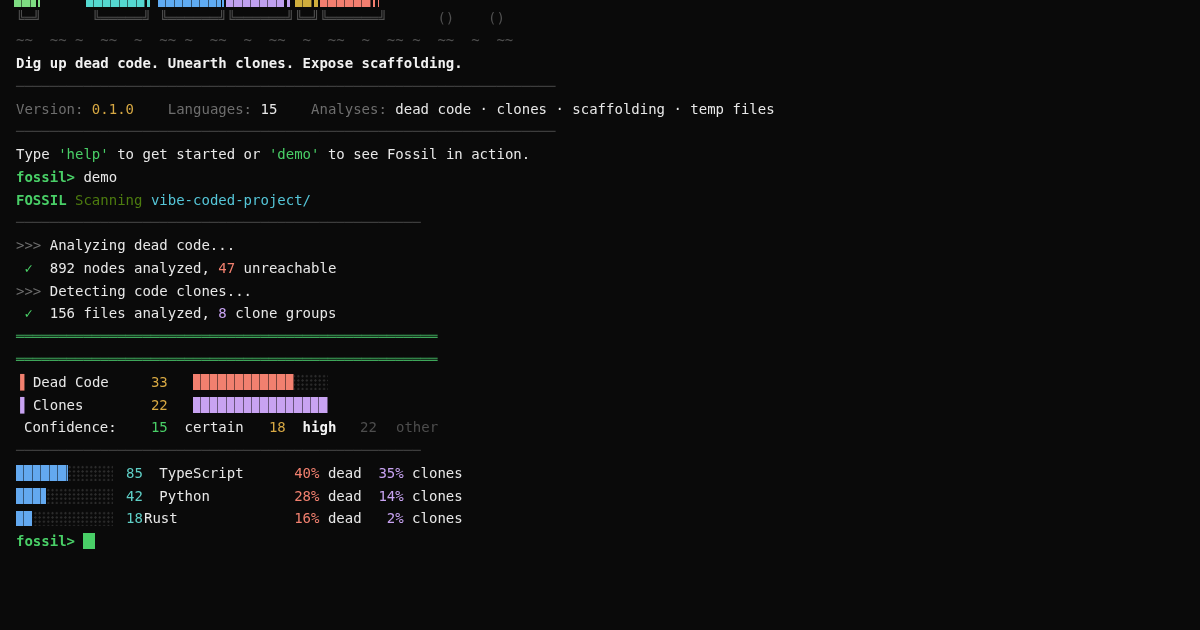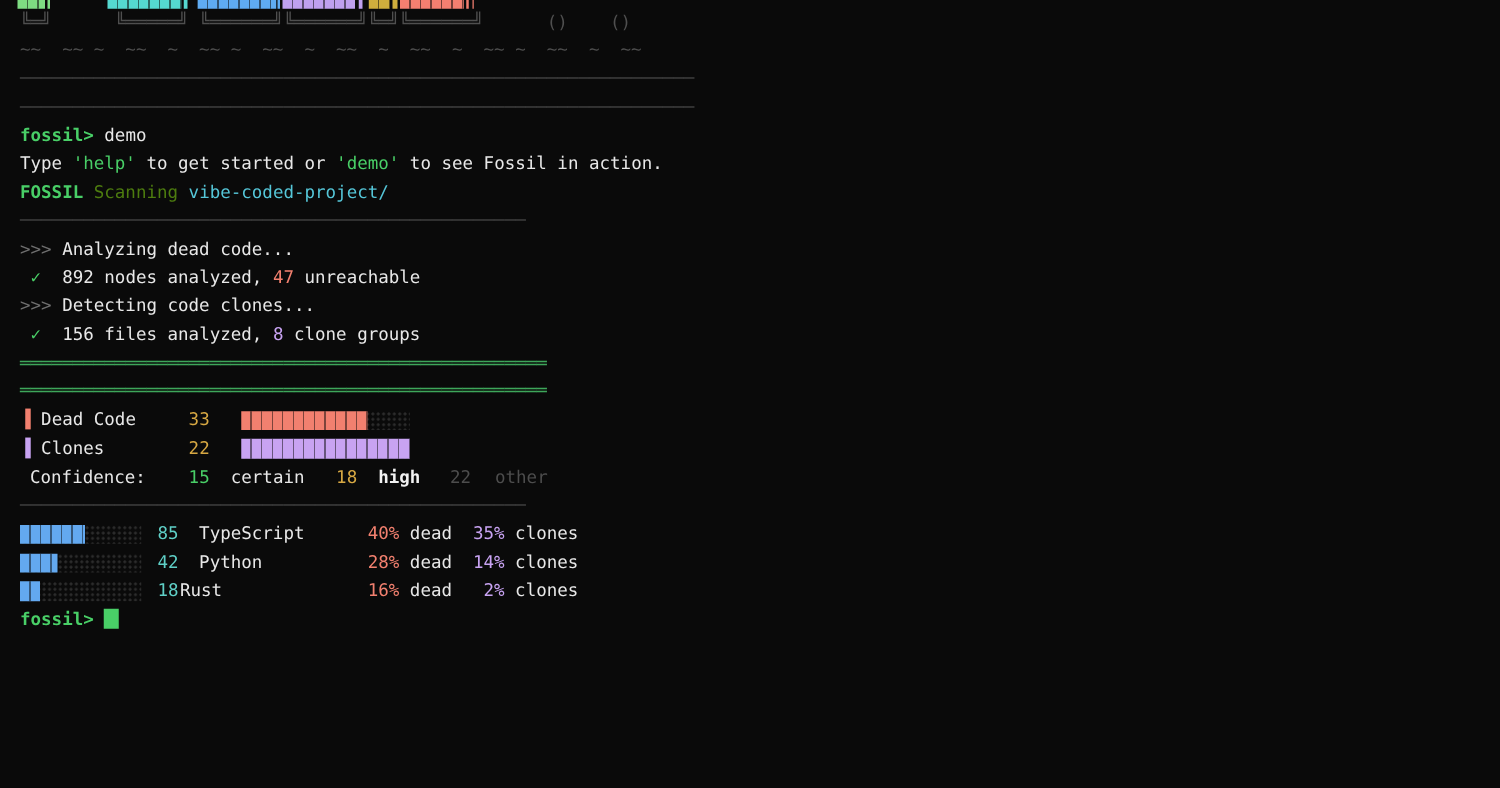--- a/index.html
+++ b/index.html
@@ -68,29 +68,31 @@
     <div class="stripe" style="left:373px;width:2px;background:#f47f70;"></div>
     <div class="stripe" style="left:377.5px;width:1.5px;background:#f47f70;"></div>
   </div>
 
   <div class="term">
 
     <div class="ln"><span class="ol">╚═╝      ╚═════╝ ╚══════╝╚══════╝╚═╝╚══════╝      ()    ()</span></div>
 
     <div class="ln"><span class="ol">~~  ~~ ~  ~~  ~  ~~ ~  ~~  ~  ~~  ~  ~~  ~  ~~ ~  ~~  ~  ~~</span></div>
 
+    <div class="ln"><span class="wb">Dig up dead code. Unearth clones. Expose scaffolding.</span></div>
 
     <div class="ln"><span class="rl">────────────────────────────────────────────────────────────────</span></div>
 
+    <div class="ln"><span class="g">Version: </span><span class="au">0.1.0</span><span>    </span><span class="g">Languages: </span><span class="w">15</span><span>    </span><span class="g">Analyses: </span><span class="w">dead code · clones · scaffolding · temp files</span></div>
 
     <div class="ln"><span class="rl">────────────────────────────────────────────────────────────────</span></div>
 
+    <div class="ln"><span class="w">Type </span><span class="gr">'help'</span><span class="w"> to get started or </span><span class="gr">'demo'</span><span class="w"> to see Fossil in action.</span></div>
+
     <div class="ln"><span class="grb">fossil&gt;</span><span class="w"> demo</span></div>
-
-    <div class="ln"><span class="w">Type </span><span class="gr">'help'</span><span class="w"> to get started or </span><span class="gr">'demo'</span><span class="w"> to see Fossil in action.</span></div>
 
     <div class="ln"><span class="grb">FOSSIL</span><span class="lg"> Scanning </span><span class="cy2">vibe-coded-project/</span></div>
 
     <div class="ln"><span class="rl">────────────────────────────────────────────────</span></div>
 
     <div class="ln"><span class="g">&gt;&gt;&gt; </span><span class="w">Analyzing dead code...</span></div>
 
     <div class="ln"><span class="gr"> ✓  </span><span class="w">892</span><span class="w"> nodes analyzed, </span><span class="sa">47</span><span class="w"> unreachable</span></div>
 
     <div class="ln"><span class="g">&gt;&gt;&gt; </span><span class="w">Detecting code clones...</span></div>

